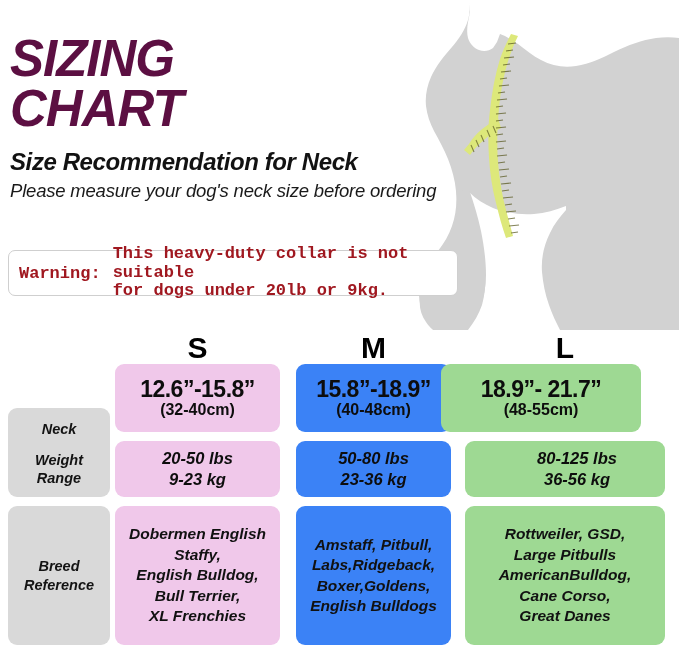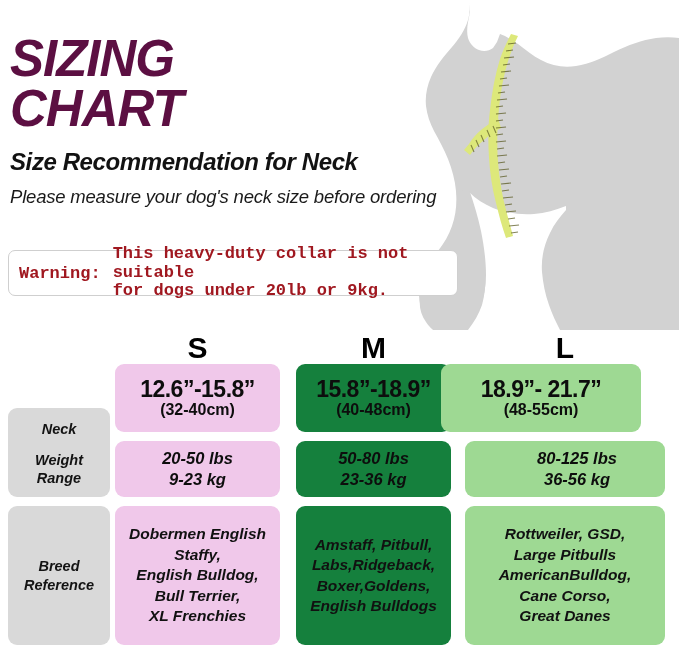--- a/index.html
+++ b/index.html
@@ -46,21 +46,21 @@
   }
   #subtitle {
     margin-top: 14px;
     font-size: 24px;
     font-weight: bold;
     font-style: italic;
     color: #121212;
     letter-spacing: -0.4px;
   }
   #instruction {
-    margin-top: 10px;
+    margin-top: 4px;
     font-size: 18.5px;
     font-style: italic;
     color: #1a1a1a;
     letter-spacing: -0.2px;
   }
 
   
   #warning-box {
     position: absolute;
     left: 8px;
@@ -131,21 +131,21 @@
   .cell-label {
     background: #d9d9d9;
     font-size: 14.5px;
     font-weight: bold;
     font-style: italic;
     color: #131313;
     line-height: 1.25;
     white-space: pre-line;
   }
   .cell-s { background: #f0c8ea; }
-  .cell-m { background: #15803d; }
+  .cell-m { background: #3b82f6; }
   .cell-l { background: #9ed993; }
 
   .neck-main {
     font-size: 23px;
     font-weight: bold;
     color: #0d0d0d;
     letter-spacing: -0.5px;
     line-height: 1.05;
   }
   .neck-sub {

